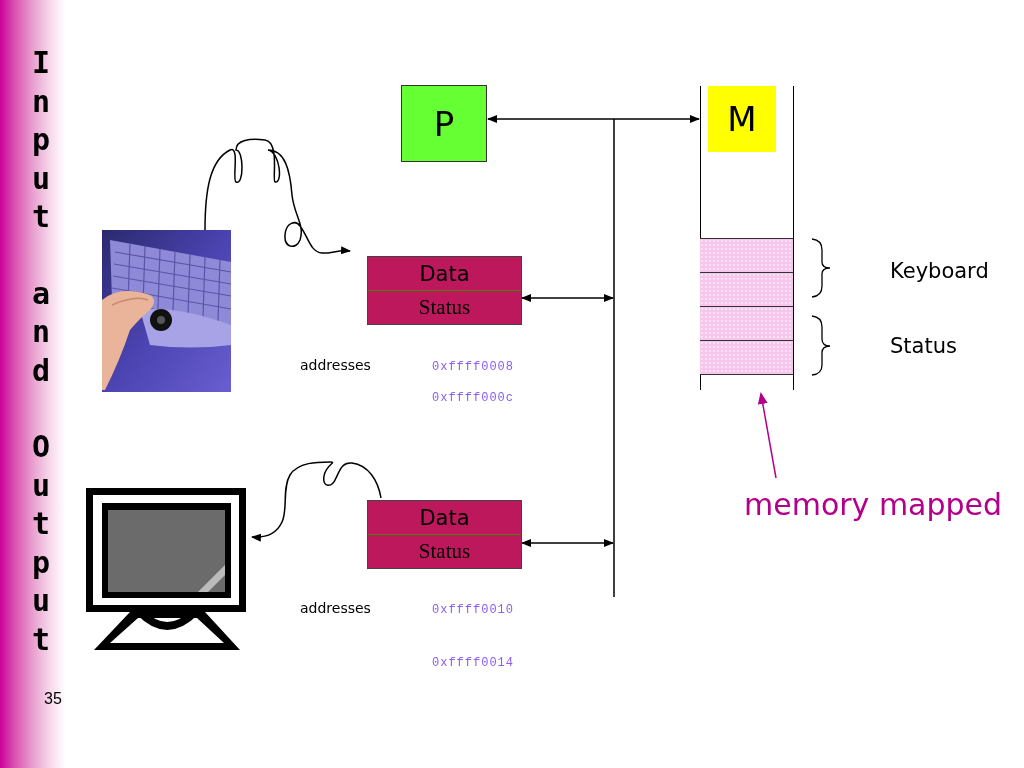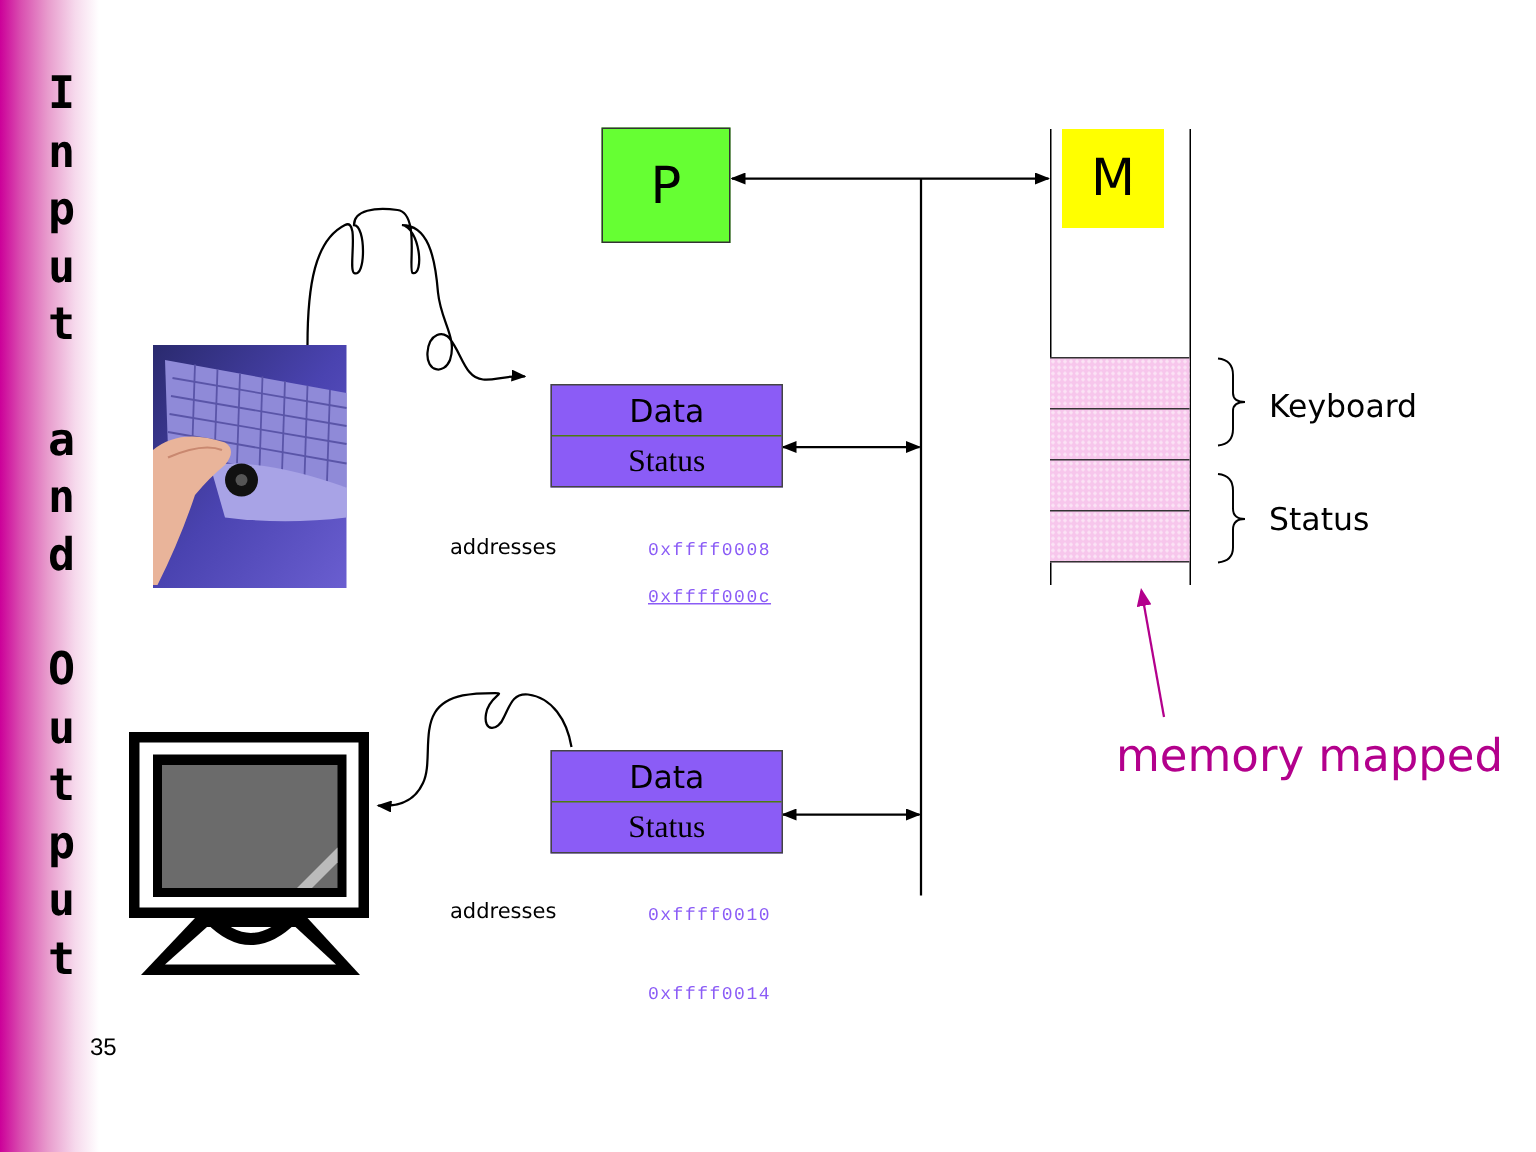--- a/index.html
+++ b/index.html
@@ -2,36 +2,36 @@
 <html><head>
 <meta charset="utf-8">
 <style>
   html, body { margin:0; padding:0; }
   body { width:1024px; height:768px; position:relative; overflow:hidden; background:#ffffff;
          font-family:"DejaVu Sans", sans-serif; }
   .sidebar { position:absolute; left:0; top:0; width:70px; height:768px;
              background:linear-gradient(to right, #cc0099 0px, #d94fb0 14px, #e89ccd 32px, #f6d9ec 50px, #ffffff 66px); }
   .side-letter { position:absolute; left:24px; width:34px; text-align:center; font-family:"DejaVu Sans Mono", monospace;
                  font-weight:bold; font-size:30px; color:#000; line-height:30px; }
-  .page-num { position:absolute; left:60px; top:690px; font-family:"Liberation Sans", sans-serif; font-size:16px; color:#000; }
+  .page-num { position:absolute; left:44px; top:690px; font-family:"Liberation Sans", sans-serif; font-size:16px; color:#000; }
   .box-p { position:absolute; left:401px; top:85px; width:84px; height:75px; background:#66ff33; border:1px solid #333;
            display:flex; align-items:center; justify-content:center; font-size:34px; color:#000; }
   .box-m { position:absolute; left:708px; top:86px; width:68px; height:66px; background:#ffff00;
            display:flex; align-items:center; justify-content:center; font-size:34px; color:#000; }
   .mem-line { position:absolute; top:86px; width:1px; height:304px; background:#000; }
   .mem-cells { position:absolute; left:700px; top:238px; width:93px; }
   .mem-cell { height:33px; border-top:1.5px solid #333; background-color:#f7c6ec;
               background-image:radial-gradient(#fbe3f5 1px, transparent 1.2px); background-size:4px 4px; }
   .mem-cell:last-child { border-bottom:1.5px solid #333; }
-  .reg { position:absolute; left:367px; width:153px; border:1px solid #444; background:#8b5cf6; }
+  .reg { position:absolute; left:367px; width:153px; border:1px solid #444; background:#be185d; }
   .reg-row { height:33px; display:flex; align-items:center; justify-content:center; font-size:21px; color:#000; }
   .reg-row + .reg-row { border-top:1px solid #4d7c0f;font-family:Liberation Serif, serif; }
   .addr-label { position:absolute; left:300px; font-size:14px; color:#000; }
   .addr-val { position:absolute; left:432px; font-family:"Liberation Mono", monospace; font-size:12px; color:#8b5cf6; letter-spacing:1px; }
-  .brace-label { position:absolute; left:846px; font-size:21px; color:#000; }
+  .brace-label { position:absolute; left:890px; font-size:21px; color:#000; }
   .mm-label { position:absolute; left:744px; top:487px; font-size:30px; color:#b3008c; }
   svg.overlay { position:absolute; left:0; top:0; }
 </style>
 </head>
 <body>
 
 <div class="sidebar"></div>
 <div id="side-title">
     <div class="side-letter" style="top: 48px;">I</div>
     <div class="side-letter" style="top: 86.5px;">n</div>
@@ -133,21 +133,21 @@
 <div class="brace-label" style="top:259px;">Keyboard</div>
 <div class="brace-label" style="top:334px;">Status</div>
 <div class="mm-label">memory mapped</div>
 
 <div class="reg" style="top:256px;">
   <div class="reg-row">Data</div>
   <div class="reg-row">Status</div>
 </div>
 <div class="addr-label" style="top:357px;">addresses</div>
 <div class="addr-val" style="top:360px;">0xffff0008</div>
-<div class="addr-val" style="top:391px;text-decoration:underline;">0xffff000c</div>
+<div class="addr-val" style="top:391px;">0xffff000c</div>
 
 <div class="reg" style="top:500px;">
   <div class="reg-row">Data</div>
   <div class="reg-row">Status</div>
 </div>
 <div class="addr-label" style="top:600px;">addresses</div>
 <div class="addr-val" style="top:603px;">0xffff0010</div>
 <div class="addr-val" style="top:656px;">0xffff0014</div>
 
 </body></html>

